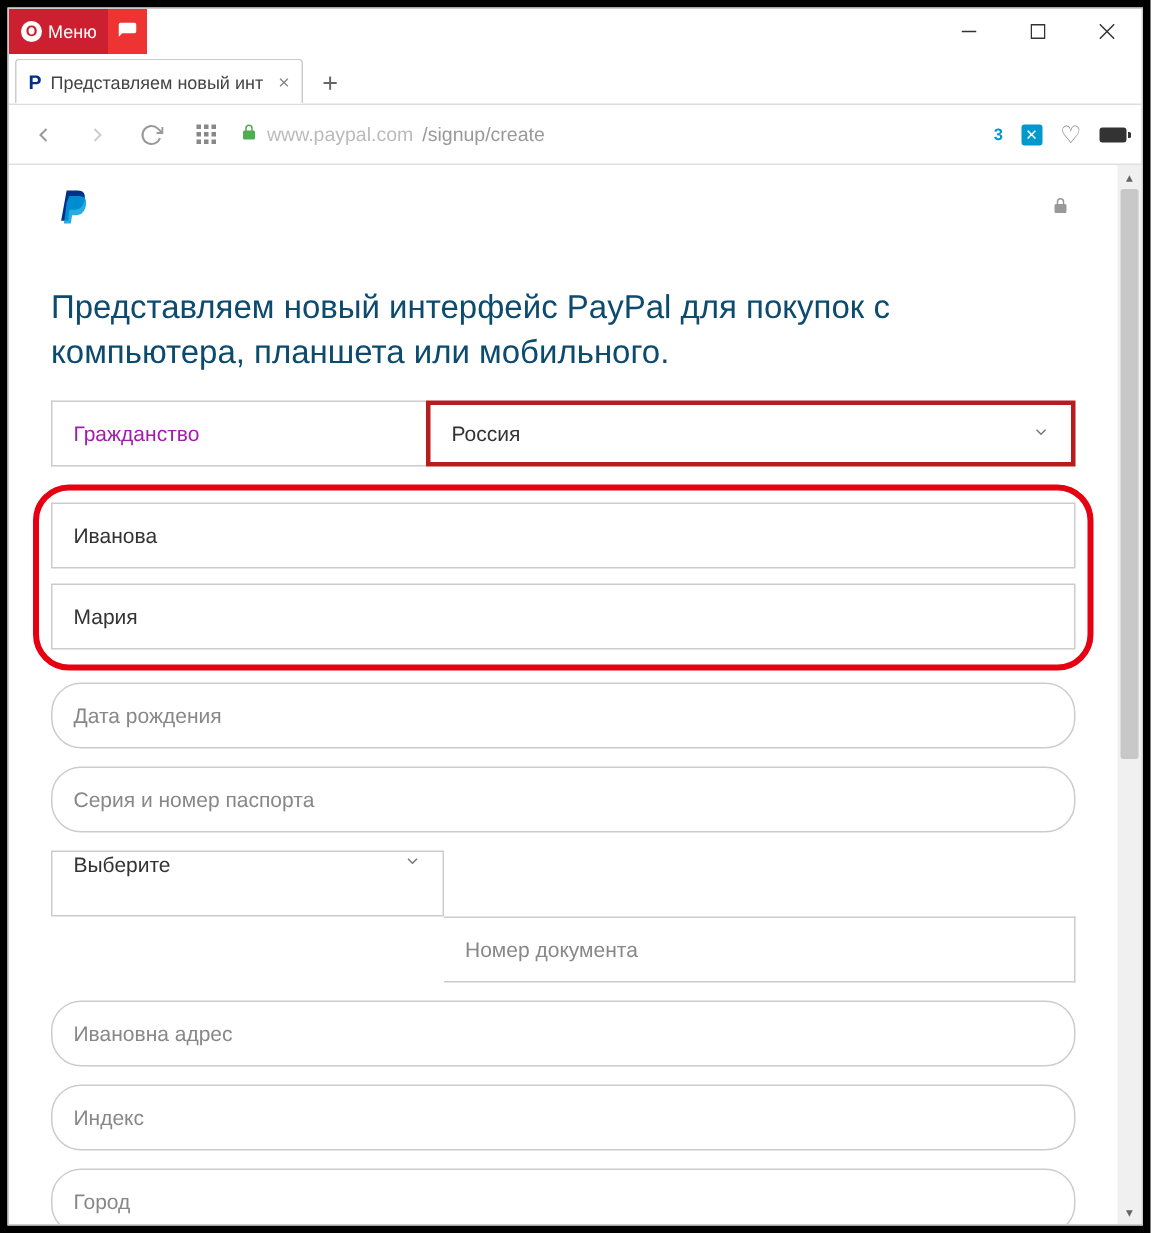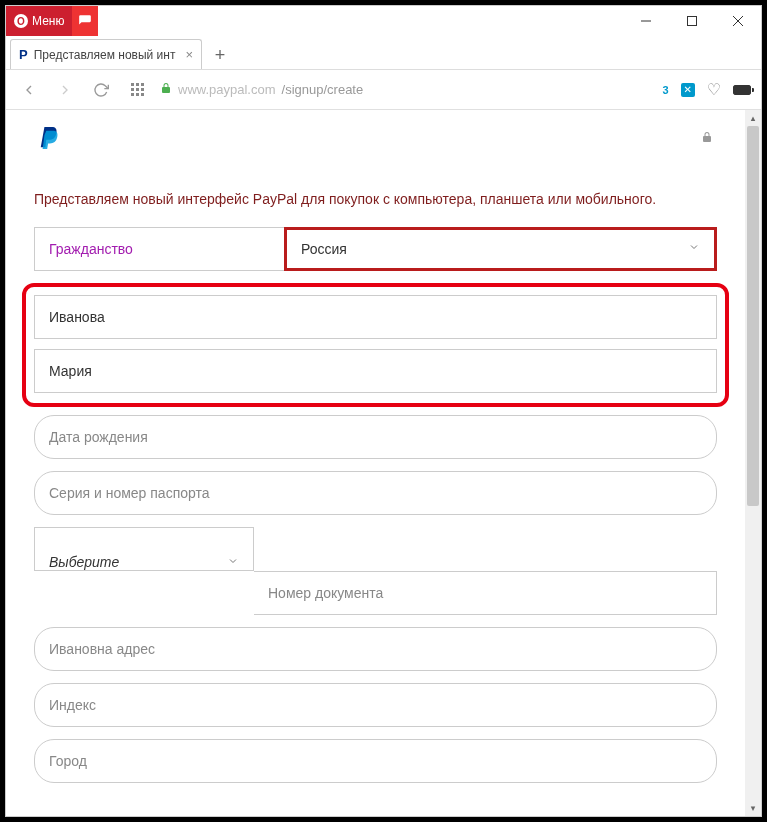--- a/index.html
+++ b/index.html
@@ -33,31 +33,31 @@
 .battery { width: 18px; height: 10px; border: 1.5px solid #333; border-radius: 2px; position: relative; }
 .battery::after { content: ""; position: absolute; right: -4px; top: 2px; width: 2px; height: 4px; background: #333; border-radius: 0 1px 1px 0; }
 .battery .fill { width: 100%; height: 100%; background: #333; }
 .content-scroll { height: calc(100% - 104px); overflow: hidden; position: relative; display: flex; }
 .page-wrap { flex: 1; overflow: hidden; position: relative; }
 .header { height: 56px; display: flex; align-items: center; justify-content: space-between; padding: 0 32px; }
 .pp-logo { font-size: 0; }
 .pp-logo svg { width: 22px; height: 26px; }
 .hdr-lock { color: #888; font-size: 14px; }
 .page-body { padding: 24px 28px 0; }
-.heading { font-size: 14px; font-weight: 300; color: #7f1d1d; line-height: 1.35; margin-bottom: 18px; }
+.heading { font-size: 22px; font-weight: 300; color: #0c4a6e; line-height: 1.35; margin-bottom: 18px; }
 .field-row { display: flex; width: 100%; height: 44px; margin-bottom: 12px; }
 .field-row.split .left { width: 250px; border: 1px solid #ccc; border-right: none; display: flex; align-items: center; padding: 0 14px; color: #a21caf; font-size: 14px; }
 .field-row.split .right { flex: 1; border: 3px solid #b91c1c; display: flex; align-items: center; justify-content: space-between; padding: 0 14px; color: #333; font-size: 14px; }
 .chev { color: #777; font-size: 12px; }
 .text-field { width: 100%; height: 44px; border: 1px solid #ccc; padding: 0 14px; font-size: 14px; color: #333; display: flex; align-items: center; margin-bottom: 12px; }
 .text-field.placeholder { color: #888; border-radius: 20px; }
-.highlight-box { border: 4px solid #e60012; border-radius: 12px; padding: 8px 8px 0; margin: 0 -12px 8px; }
+.highlight-box { border: 4px solid #e60012; border-radius: 24px; padding: 8px 8px 0; margin: 0 -12px 8px; }
 .highlight-box .text-field { margin-bottom: 10px; }
 .sel-doc-row { display: flex; gap: 0; margin-bottom: 12px; }
-.sel-doc-row .sel { width: 220px; height: 44px; border: 1px solid #ccc; display: flex; align-items: flex-end; justify-content: space-between; padding: 0 14px; color: #333; font-size: 14px; font-style: italic; }
+.sel-doc-row .sel { width: 262px; height: 44px; border: 1px solid #ccc; display: flex; align-items: flex-start; justify-content: space-between; padding: 0 14px; color: #333; font-size: 14px; }
 .sel-doc-row .docnum { flex: 1; height: 44px; border: 1px solid #ccc; border-left: none; padding: 0 14px; font-size: 14px; color: #888; display: flex; align-items: center; margin-top: 44px; }
 .vscroll { width: 16px; background: #f0f0f0; height: 100%; position: relative; }
 .vscroll .up, .vscroll .down { position: absolute; left: 0; width: 16px; height: 16px; display: flex; align-items: center; justify-content: center; font-size: 9px; color: #666; }
 .vscroll .up { top: 0; }
 .vscroll .down { bottom: 0; }
 .vscroll .thumb { position: absolute; top: 16px; left: 2px; width: 12px; height: 380px; background: #c8c8c8; border-radius: 2px; }
 </style>
 </head>
 <body>
 

